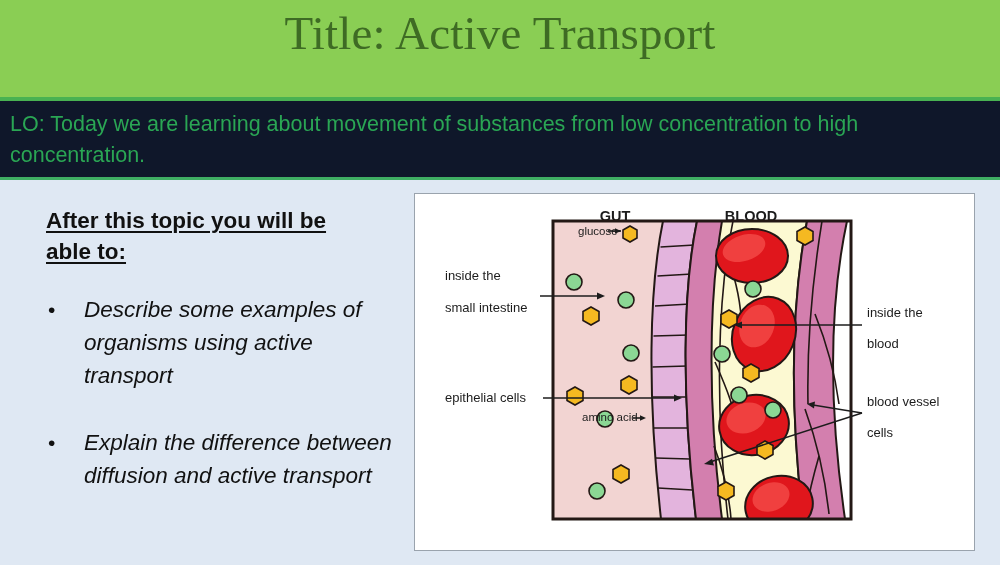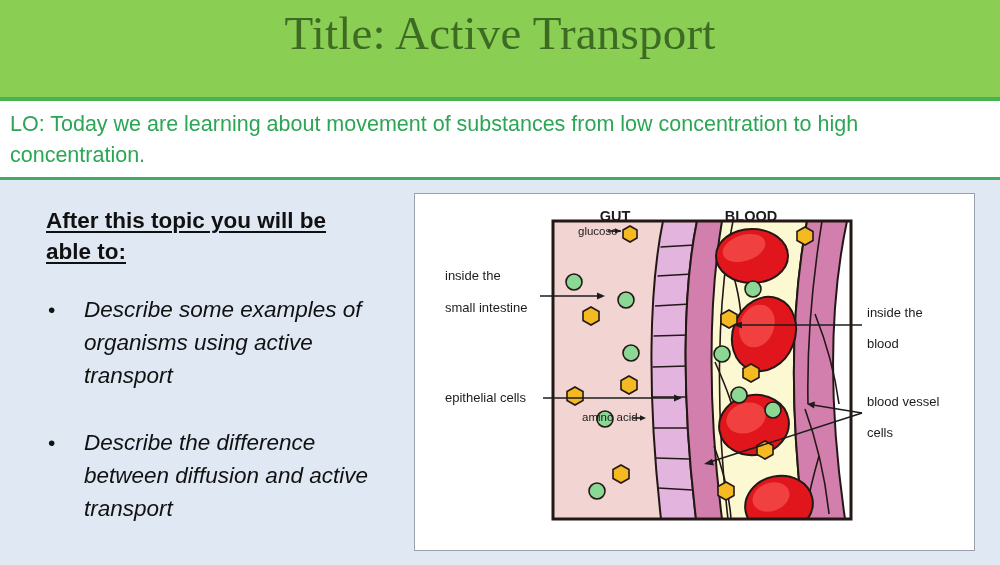--- a/index.html
+++ b/index.html
@@ -40,21 +40,21 @@
     left: 0; top: 97px;
     width: 1000px; height: 4px;
     background: #49b252;
   }
 
   
   #lo-bar {
     position: absolute;
     left: 0; top: 101px;
     width: 1000px; height: 76px;
-    background: #ffffff;
+    background: #0f172a;
     box-sizing: border-box;
     padding: 8px 14px 0 10px;
   }
   #lo-text {
     font-size: 21.5px;
     line-height: 31px;
     color: #2aa654;
     font-family: "Liberation Sans", sans-serif;
   }
   #lo-rule {
@@ -148,21 +148,21 @@
   <div id="left-col">
     <div id="objectives-heading">After this topic you will be able to:</div>
 
     <div id="bullet-list">
       <div class="bullet-row" id="bullet-1">
         <div class="bullet-dot">•</div>
         <div class="bullet-text">Describe some examples of organisms using active transport</div>
       </div>
       <div class="bullet-row" id="bullet-2">
         <div class="bullet-dot">•</div>
-        <div class="bullet-text">Describe the difference between diffusion and active transport</div>
+        <div class="bullet-text">Explain the difference between diffusion and active transport</div>
       </div>
     </div>
   </div>
 
   <div id="diagram-frame">
     <div id="diagram-svg-wrap">
       <svg width="559" height="356" viewBox="0 0 559 356" xmlns="http://www.w3.org/2000/svg">
         <defs>
           <clipPath id="frameclip">
             <rect x="138" y="27" width="298" height="298"></rect>

